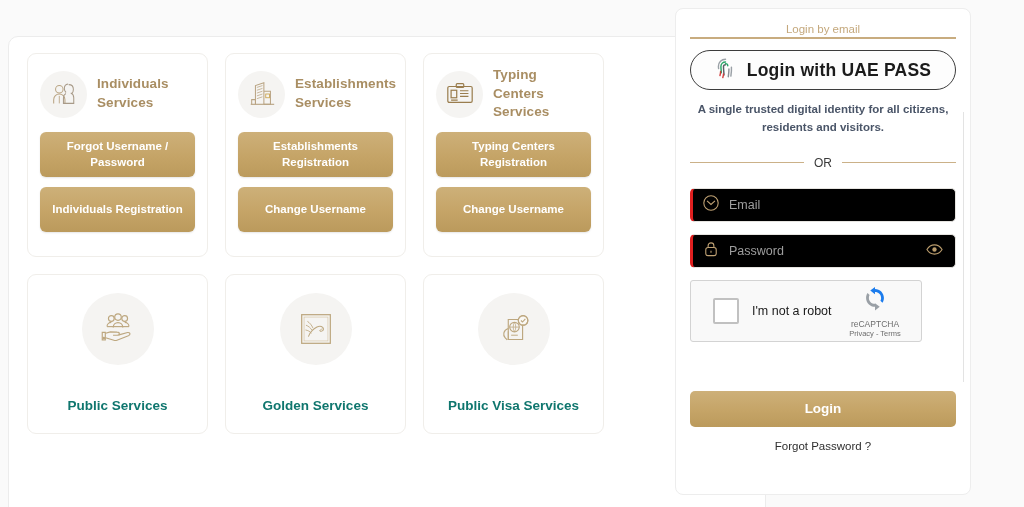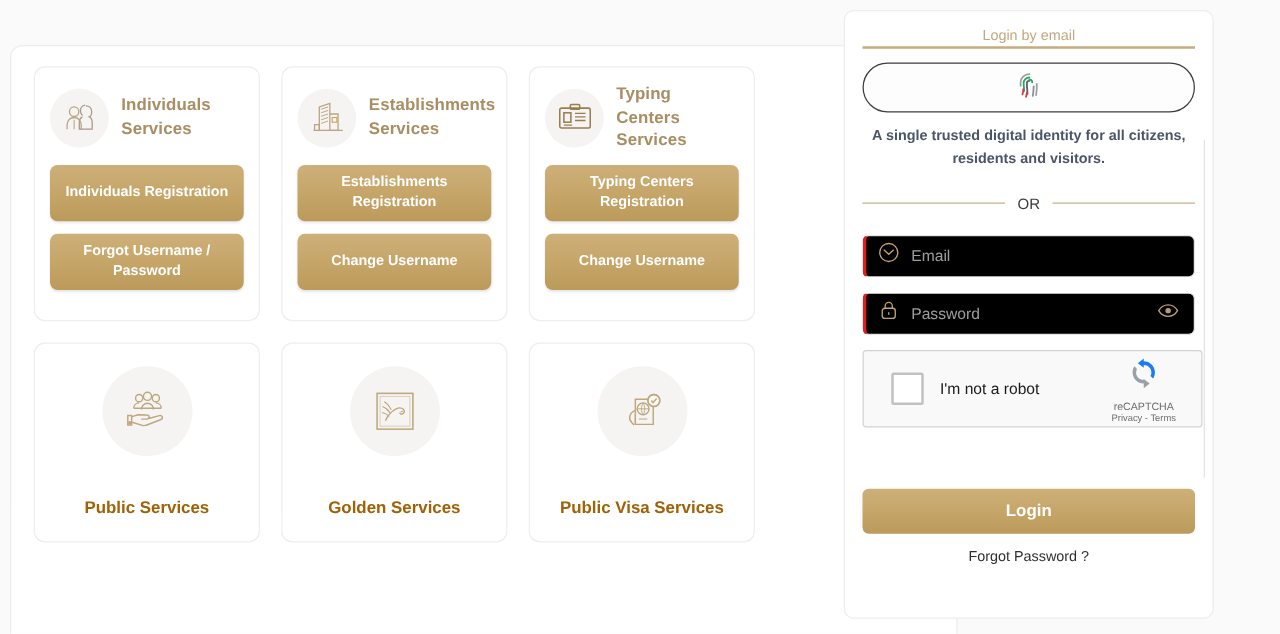--- a/index.html
+++ b/index.html
@@ -75,21 +75,21 @@
     line-height: 1.35;
     cursor: pointer;
     background: linear-gradient(180deg, #cdb079 0%, #c5a467 55%, #bb9a5c 100%);
     box-shadow: 0 1px 2px rgba(0,0,0,.10);
     font-family: "Liberation Sans", sans-serif;
   }
   .bottom-label {
     margin-top: auto;
     font-size: 13.5px;
     font-weight: bold;
-    color: #a16207;
+    color: #0f766e;
     text-align: center;
     padding-bottom: 6px;
   }
 
   
   .right-panel {
     position: absolute;
     left: 675px; top: 8px;
     width: 296px; height: 487px;
     background: #ffffff;
@@ -144,21 +144,21 @@
     display: flex; align-items: center;
     padding-left: 9px;
     margin-bottom: 12px;
     background: #000000;
   }
   .field .ph { font-size: 12.5px; color: #9e9e9e; margin-left: 9px; }
   .eye { position: absolute; right: 12px; top: 50%; transform: translateY(-50%); cursor: pointer; }
 
   .captcha {
     position: relative;
-    width: 272px; height: 62px;
+    width: 232px; height: 62px;
     border: 1px solid #d3d3d3;
     border-radius: 3px;
     background: #f9f9f9;
     display: flex; align-items: center;
     margin-bottom: 17px;
   }
   .captcha .cbox {
     width: 26px; height: 26px;
     border: 2px solid #c1c1c1;
     background: #fff;
@@ -214,22 +214,22 @@
               <path d="M5 26v-4a6 6 0 0 1 12 0v4"></path>
               <path d="M11 18v8" stroke-width=".9"></path>
               <path d="M21 6c3 0 5 2.2 5 5.2 0 2-.8 3.4-1.6 4.2" stroke="#a89a88"></path>
               <path d="M20.4 5.4c-2.6.4-4.2 2.6-4 5.2.1 1.7.9 3 1.8 3.8" stroke="#a89a88"></path>
               <path d="M18 15.5c-1.6.9-2.6 2.7-2.6 4.7V26h11v-6c0-2.3-1.3-4.2-3.2-5" stroke="#a89a88"></path>
             </svg>
           </div>
           <div class="card-title">Individuals Services</div>
         </div>
         <div class="card-btns">
+          <button class="gold-btn">Forgot Username / Password</button>
           <button class="gold-btn">Individuals Registration</button>
-          <button class="gold-btn">Forgot Username / Password</button>
         </div>
       </div>
 
       <div class="svc-card tall">
         <div class="card-head">
           <div class="icon-circle">
             <svg width="30" height="30" viewBox="0 0 32 32" fill="none" stroke="#b9a483" stroke-width="1.1">
               <path d="M9 27V7l9-3v23"></path>
               <path d="M18 13h7v14h-7"></path>
               <path d="M4 27h25" stroke-width="1.2"></path>
@@ -333,20 +333,21 @@
           <path d="M11 2.4c-4.2 0-7.4 3.2-7.4 7.3 0 1.3.2 2.4.2 2.4" stroke="#9aa0a6" stroke-width="1.5" stroke-linecap="round"></path>
           <path d="M11 5.2c-2.7 0-4.8 2-4.8 4.6 0 2.6.4 4.6.4 6.6" stroke="#27a567" stroke-width="1.5" stroke-linecap="round"></path>
           <path d="M11 8c-1.2 0-2.1.9-2.1 2 0 3.6.5 6.2.5 8.8" stroke="#5a5f66" stroke-width="1.5" stroke-linecap="round"></path>
           <path d="M13.4 9.2c0-1.3-1-2.3-2.4-2.3" stroke="#27a567" stroke-width="1.5" stroke-linecap="round"></path>
           <path d="M14.6 12.6c0 3.2-.4 5.6-.7 8" stroke="#8a9096" stroke-width="1.5" stroke-linecap="round"></path>
           <path d="M17.2 10.6c.3 3.8-.2 6.8-.6 9.4" stroke="#9aa0a6" stroke-width="1.5" stroke-linecap="round"></path>
           <path d="M5.2 19.4c.5-1.6.7-2.9.7-4.4" stroke="#d23c3c" stroke-width="1.5" stroke-linecap="round"></path>
           <path d="M8.2 21.4c.4-1.3.6-2.4.7-3.6" stroke="#d23c3c" stroke-width="1.5" stroke-linecap="round"></path>
         </svg>
       </span>
+      <span class="lbl">Login with UAE PASS</span>
     </button>
 
     <div class="uaepass-desc">A single trusted digital identity for all citizens, residents and visitors.</div>
 
     <div class="or-row">
       <div class="line"></div>
       <div class="or">OR</div>
       <div class="line"></div>
     </div>
 

